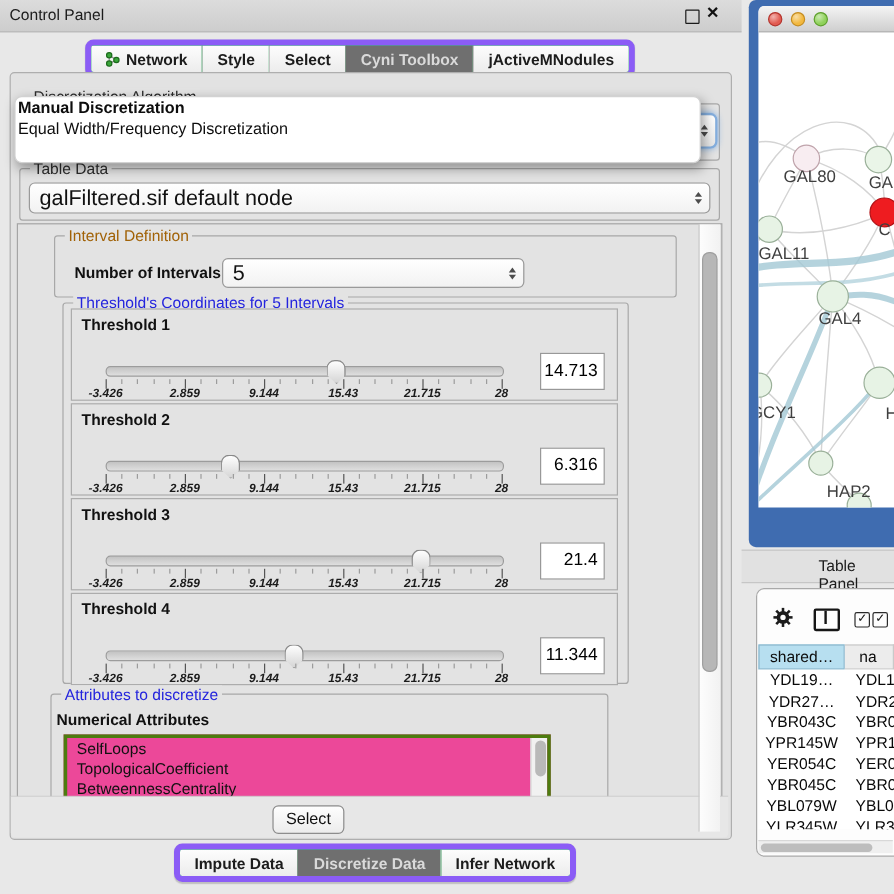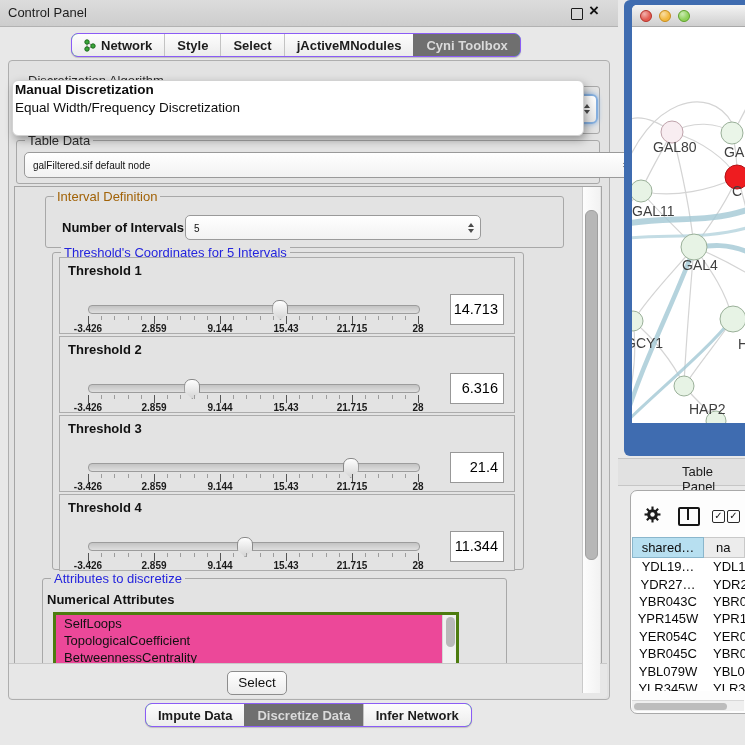--- a/index.html
+++ b/index.html
@@ -6,34 +6,34 @@
   body{font-family:"Liberation Sans","DejaVu Sans",sans-serif;}
   .stage{position:relative;width:745px;height:745px;background:#e8e8e8;overflow:hidden;}
   .abs{position:absolute;}
 
   
   .titlebar{left:0;top:0;width:618px;height:26px;background:linear-gradient(#dcdcdc,#cdcdcd);border-bottom:1px solid #b2b2b2;}
   .titlebar .tt{position:absolute;left:8px;top:5px;font-size:13px;color:#1c1c1c;}
   .float-ico{position:absolute;left:571px;top:8px;width:10px;height:10px;border:1.5px solid #1b1b1b;border-radius:1px;}
   .close-ico{position:absolute;left:589px;top:1px;font-size:17px;font-weight:700;color:#111;}
 
-  .tabgroup{display:flex;height:22px;border:1px solid #8b5cf6;border-radius:7px;overflow:hidden;background:#22c55e;box-shadow:0 1px 1px rgba(0,0,0,.18);}
+  .tabgroup{display:flex;height:22px;border:5px solid #8b5cf6;border-radius:7px;overflow:hidden;background:#22c55e;box-shadow:0 1px 1px rgba(0,0,0,.18);}
   .tab{display:flex;align-items:center;gap:5px;padding:0 12px;font-size:13px;font-weight:600;color:#1c1c1c;background:linear-gradient(#fdfdfd,#ececec);border-left:1px solid #c3c3c3;cursor:default;white-space:nowrap;}
   .tab:first-child{border-left:none;}
   .tab.sel{background:#6f6f6f;color:#dadada;border-left-color:#6f6f6f;}
 
   .outerpanel{left:8px;top:60px;width:600px;height:638px;background:#e2e2e2;border:1px solid #aeaeae;border-radius:4px;}
 
   .grp{position:absolute;border:1px solid #a8a8a8;border-radius:3px;background:#e3e3e3;}
   .gt{position:absolute;top:-8px;left:8px;background:#e3e3e3;padding:0 3px;font-size:13px;white-space:nowrap;}
   .gt.green{color:#a16207;}
   .gt.blue{color:#2424dd;}
   .gt.dark{color:#2d2d2d;}
 
-  .combo{position:absolute;background:linear-gradient(#ffffff,#f2f2f2);border:1px solid #9a9a9a;border-radius:5px;font-size:10px;color:#111;padding-left:44px;}
+  .combo{position:absolute;background:linear-gradient(#ffffff,#f2f2f2);border:1px solid #9a9a9a;border-radius:5px;font-size:18px;color:#111;}
   .combo .cv{position:absolute;left:8px;top:50%;transform:translateY(-50%);white-space:nowrap;}
   .updown{position:absolute;right:6px;top:50%;transform:translateY(-50%);display:flex;flex-direction:column;gap:2px;}
   .updown i{display:block;width:0;height:0;border-left:3.5px solid transparent;border-right:3.5px solid transparent;}
   .updown .up{border-bottom:4.5px solid #4c4c4c;}
   .updown .dn{border-top:4.5px solid #4c4c4c;}
 
   .popup{left:12px;top:80px;width:570px;height:54px;background:#fff;border:1px solid #d2d2d2;border-radius:6px;box-shadow:2px 4px 10px rgba(0,0,0,.35);z-index:40;}
   .popup .hint{text-align:center;color:#b5b5b5;font-size:13px;padding-top:4px;}
   .popup .popt{font-size:13.5px;color:#0d0d0d;padding:1px 2px;line-height:16px;white-space:nowrap;}
   .popup .popt.b{font-weight:700;}
@@ -47,21 +47,21 @@
 
   .tpanels{left:59px;top:257px;width:456px;}
   .tpanel{position:relative;height:75px;border:1px solid #acacac;background:#e3e3e3;margin-bottom:2px;}
   .tlabel{position:absolute;left:8px;top:5px;font-size:13px;font-weight:700;color:#111;}
   .track{position:absolute;left:28px;top:47px;width:330px;height:7px;border:1px solid #9c9c9c;border-radius:4px;background:linear-gradient(#c3c3c3,#dfdfdf);}
   .thumb{position:absolute;top:-6px;width:14px;height:18px;background:linear-gradient(#fefefe,#d5d5d5);border:1px solid #898989;border-radius:7px 7px 2px 2px;clip-path:polygon(0 0,100% 0,100% 62%,50% 100%,0 62%);}
   .ticks{position:absolute;left:28px;top:58px;width:330px;height:8px;}
   .tick{position:absolute;top:0;width:1px;height:4px;background:#9c9c9c;}
   .tick.major{height:8px;background:#555;}
   .ticklabels{position:absolute;left:28px;top:65px;width:330px;font-size:10px;font-weight:700;color:#1b1b1b;}
-  .ticklabels span{position:absolute;transform:translateX(-50%);white-space:nowrap;}
+  .ticklabels span{position:absolute;transform:translateX(-50%);white-space:nowrap;font-style:italic;}
   .vbox{position:absolute;right:10px;top:36px;width:54px;height:31px;background:#fff;border:1px solid #989898;box-sizing:border-box;font-size:14.5px;text-align:right;line-height:29px;padding-right:5px;color:#000;}
 
   .listbox{left:53px;top:612px;width:400px;height:54px;background:#ec4899;border:3px solid #4d7c0f;overflow:hidden;font-size:13px;color:#111;}
   .litem{padding-left:8px;line-height:17px;white-space:nowrap;}
   .lscroll{position:absolute;right:0;top:0;width:13px;height:52px;background:#f1f1f1;border-left:1px solid #d6d6d6;}
   .lthumb{position:absolute;right:1px;top:2px;width:9px;height:30px;background:#b9b9b9;border-radius:5px;}
 
   .applybar{left:9px;top:663px;width:598px;height:34px;background:#e7e7e7;border-top:1px solid #c8c8c8;border-radius:0 0 4px 4px;}
   .applybtn{left:227px;top:671px;width:58px;height:22px;background:linear-gradient(#fefefe,#ececec);border:1px solid #8d8d8d;border-radius:5px;font-size:13.5px;color:#111;text-align:center;line-height:21px;}
 
@@ -109,25 +109,25 @@
           <circle cx="9" cy="7" r="2.2" fill="#3aa63a" stroke="#1d6b1d"></circle>
         </svg>
         <span>Network</span>
       </div>
       <div class="tab">
         <span>Style</span>
       </div>
       <div class="tab">
         <span>Select</span>
       </div>
+      <div class="tab sel">
+        <span>Cyni Toolbox</span>
+      </div>
       <div class="tab">
         <span>jActiveMNodules</span>
-      </div>
-      <div class="tab sel">
-        <span>Cyni Toolbox</span>
       </div>
     </div>
 
   <div class="abs outerpanel"></div>
 
   <div class="grp" style="left:16px;top:86px;width:582px;height:46px;">
     <span class="gt dark" style="top:-14px;">Discretization Algorithm</span>
   </div>
   <div class="abs fcombo">
     <span class="updown">

